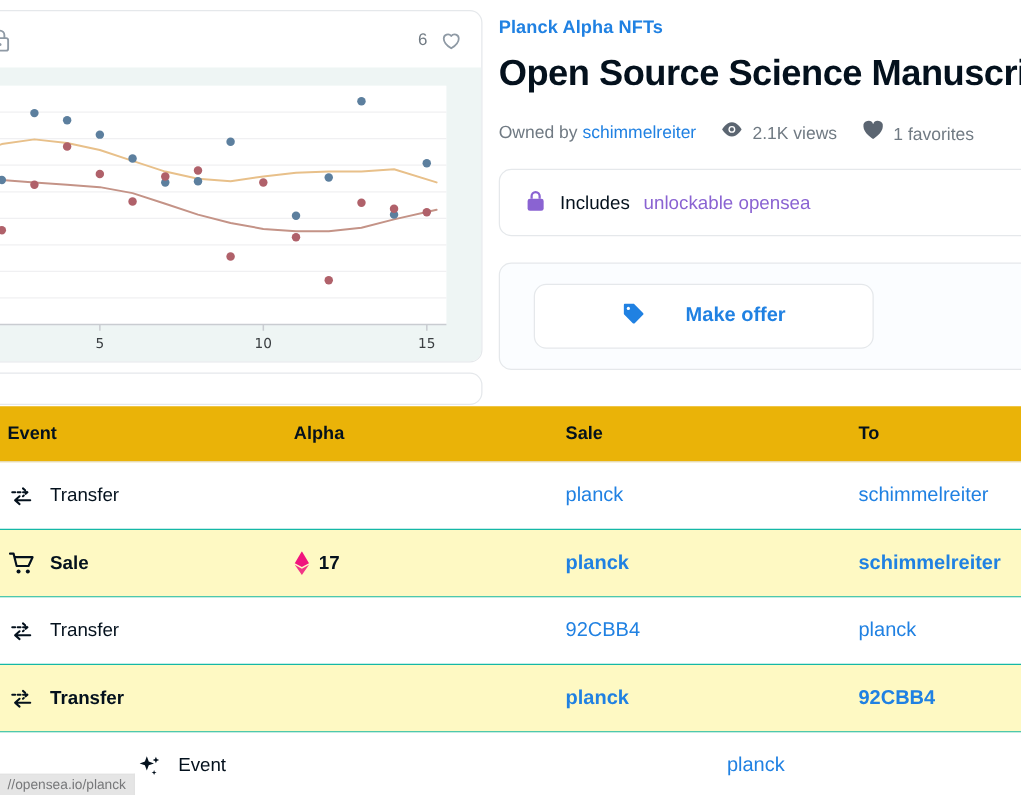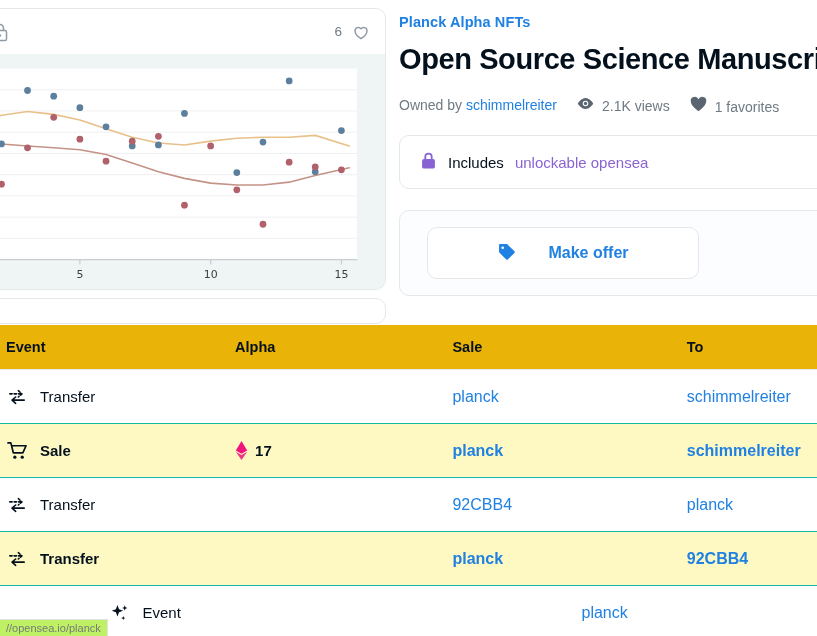--- a/index.html
+++ b/index.html
@@ -106,21 +106,21 @@
   .c-to    { width: 133px; margin-left: 17px; }
   .evt-label { font-size: 15px; color: #04111d; }
   .price-val { font-size: 15px; color: #04111d; }
   .addr-link { font-size: 16px; color: #2081e2; cursor: pointer; }
   .evt-icon { width: 22px; height: 22px; display:flex; align-items:center; justify-content:center; }
 
   
   .statusbar {
     position: absolute; left: 0; bottom: 0;
     height: 17px; padding: 0 6px;
-    background: #bef264; border-top: 1px solid #e2e2e2; border-right: 1px solid #e2e2e2;
+    background: #e5e5e5; border-top: 1px solid #e2e2e2; border-right: 1px solid #e2e2e2;
     display: flex; align-items: center;
     font-size: 11px; color: #77787a;
     overflow: hidden;
   }
 </style>
 </head>
 <body>
 
 <div id="root">
 

